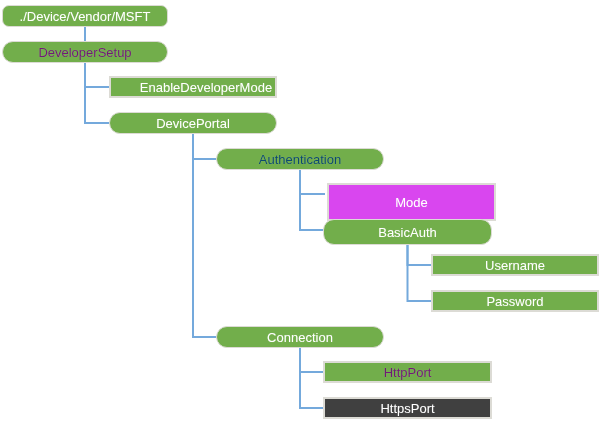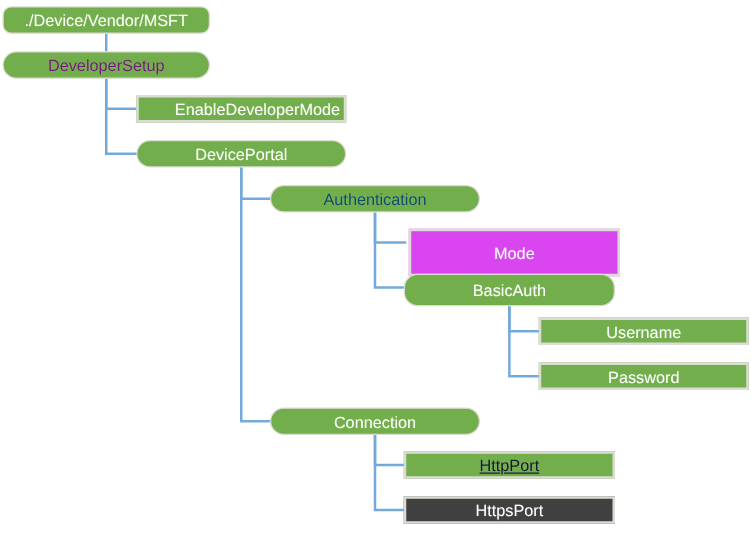--- a/index.html
+++ b/index.html
@@ -91,20 +91,20 @@
       </div>
       <div class="node rect" style="left: 431px; top: 254px; width: 168px; height: 22px; background: rgb(114, 174, 75); border-color: rgb(220, 219, 213); color: rgb(255, 255, 255);">
         <span>Username</span>
       </div>
       <div class="node rect" style="left: 431px; top: 290px; width: 168px; height: 22px; background: rgb(114, 174, 75); border-color: rgb(220, 219, 213); color: rgb(255, 255, 255);">
         <span>Password</span>
       </div>
       <div class="node stadium" style="left: 216px; top: 326px; width: 168px; height: 22px; background: rgb(114, 174, 75); border-color: rgb(220, 219, 213); color: rgb(255, 255, 255);">
         <span>Connection</span>
       </div>
-      <div class="node rect" style="left: 323px; top: 361px; width: 169px; height: 22px; background: rgb(114, 174, 75); border-color: rgb(220, 219, 213); color: #0f172a; text-decoration: underline;">
+      <div class="node rect" style="left: 323px; top: 361px; width: 169px; height: 22px; background: rgb(114, 174, 75); border-color: rgb(220, 219, 213); color: #701a75;">
         <span>HttpPort</span>
       </div>
       <div class="node rect" style="left: 323px; top: 397px; width: 169px; height: 22px; background: #404040; border-color: rgb(220, 219, 213); color: rgb(255, 255, 255);">
         <span>HttpsPort</span>
       </div>
     </div>
 </div>
 
 </body></html>

